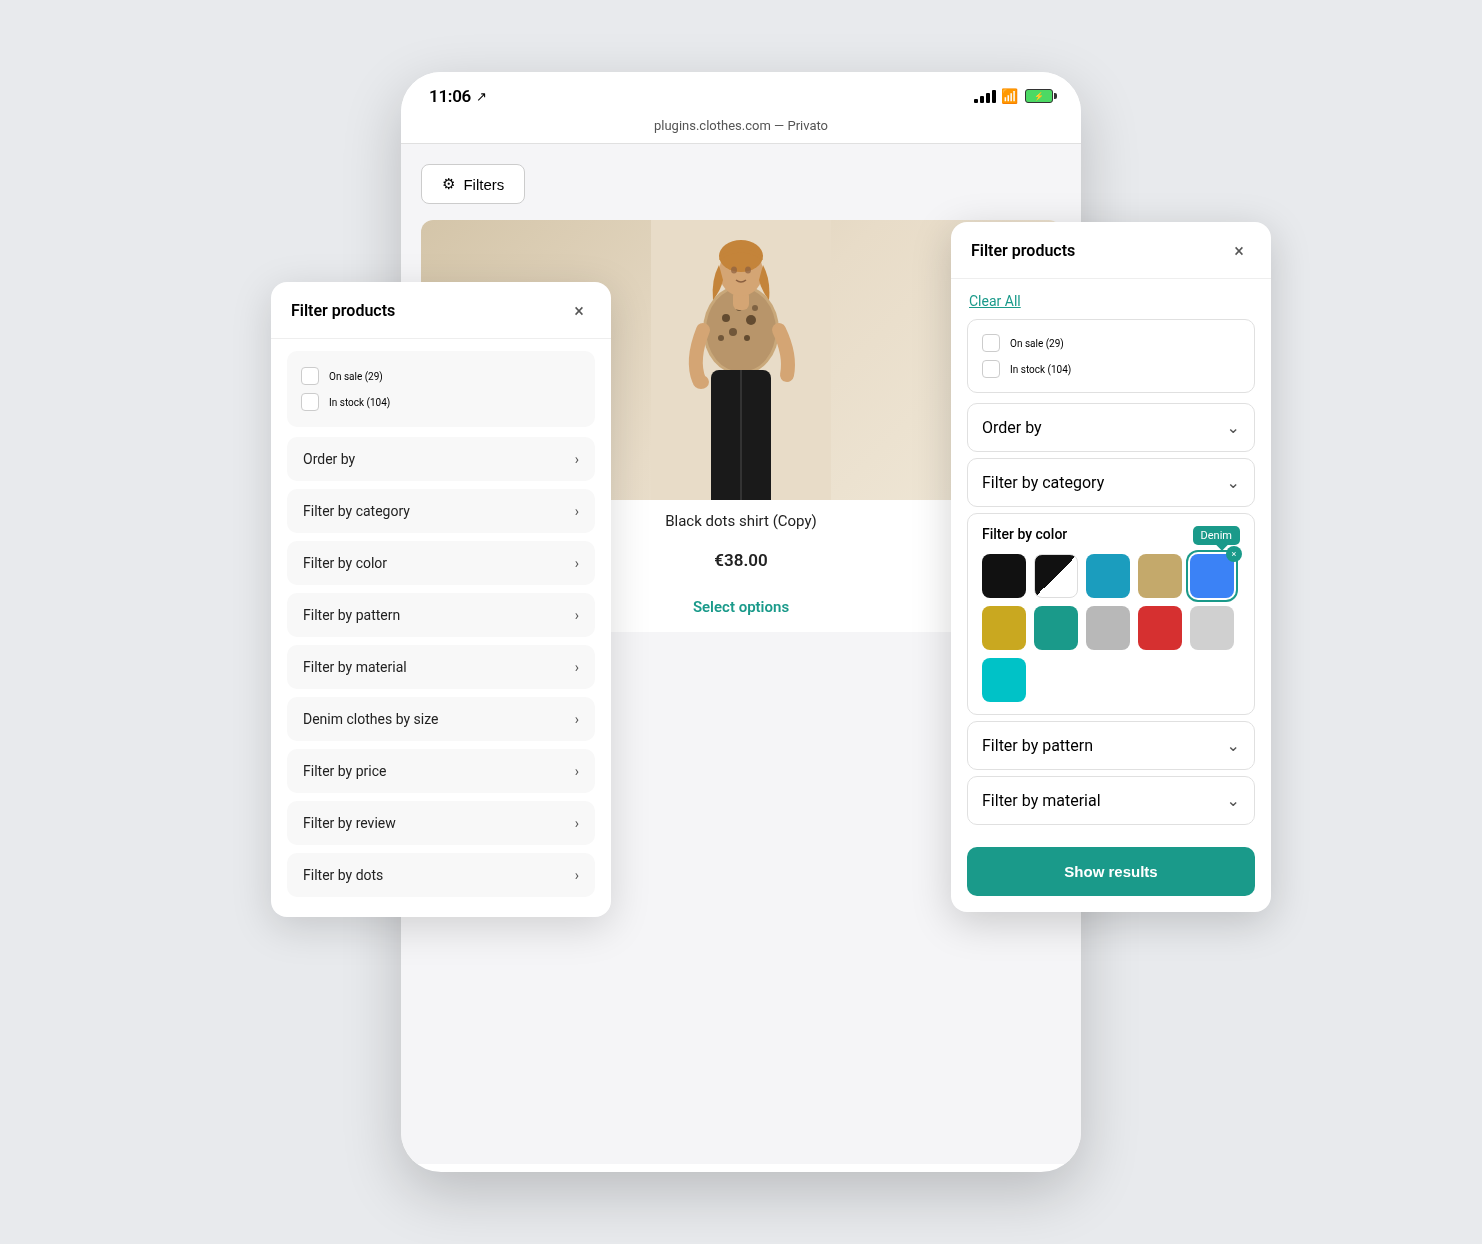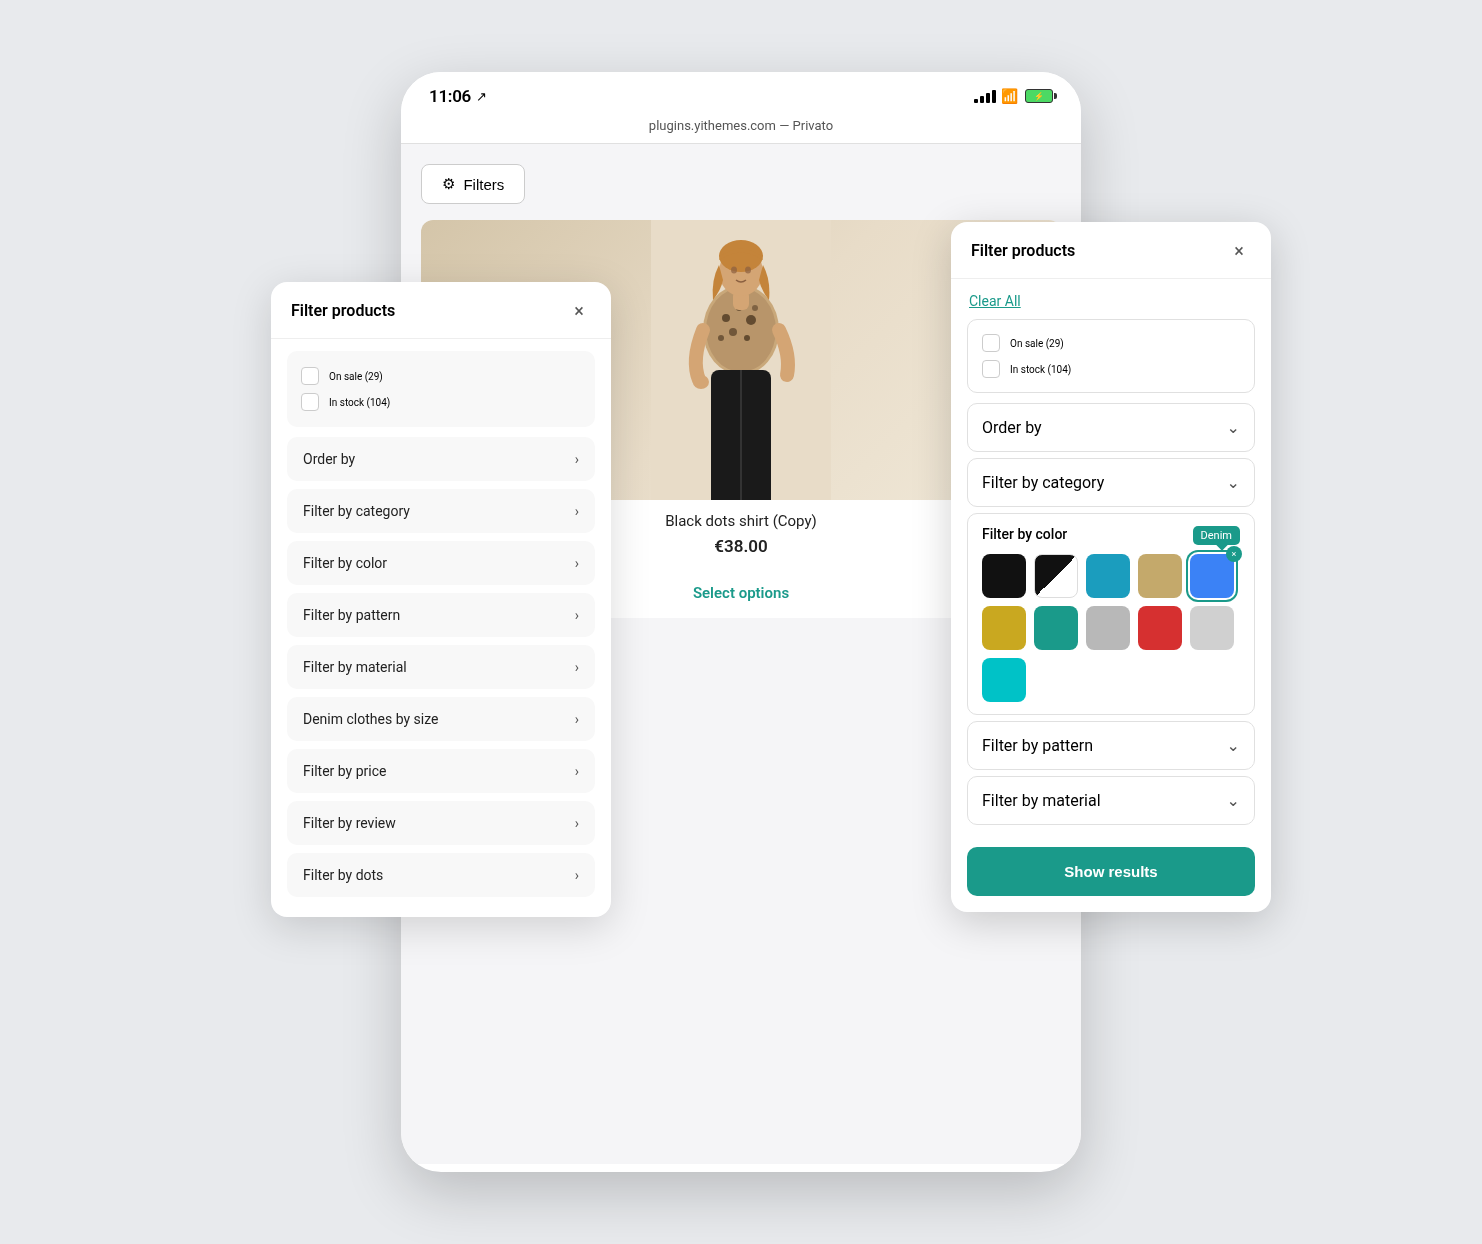--- a/index.html
+++ b/index.html
@@ -139,21 +139,21 @@
       overflow: hidden;
     }
 
     .product-info {
       padding: 12px 16px 16px;
     }
 
     .product-name {
       font-size: 15px;
       color: #222;
-      margin-bottom: 6px;
+      margin-bottom: 20px;
     }
 
     .product-price {
       font-size: 17px;
       font-weight: 600;
       color: #222;
       margin-bottom: 28px;
     }
 
     .select-options {
@@ -382,21 +382,21 @@
         </div>
         <span class="wifi-icon">📶</span>
         <div class="battery-icon">
           <span style="font-size:8px;">⚡</span>
         </div>
       </div>
     </div>
 
     <div class="address-bar">
       <span class="address-text">
-        <span>plugins.yithemes.com</span><span> — </span><span>Privato</span>
+        <span>plugins.clothes.com</span><span> — </span><span>Privato</span>
       </span>
     </div>
 
     <div class="phone-content">
 
       
       <button class="filters-btn">
         <span>⚙</span>
         <span>Filters</span>
       </button>

